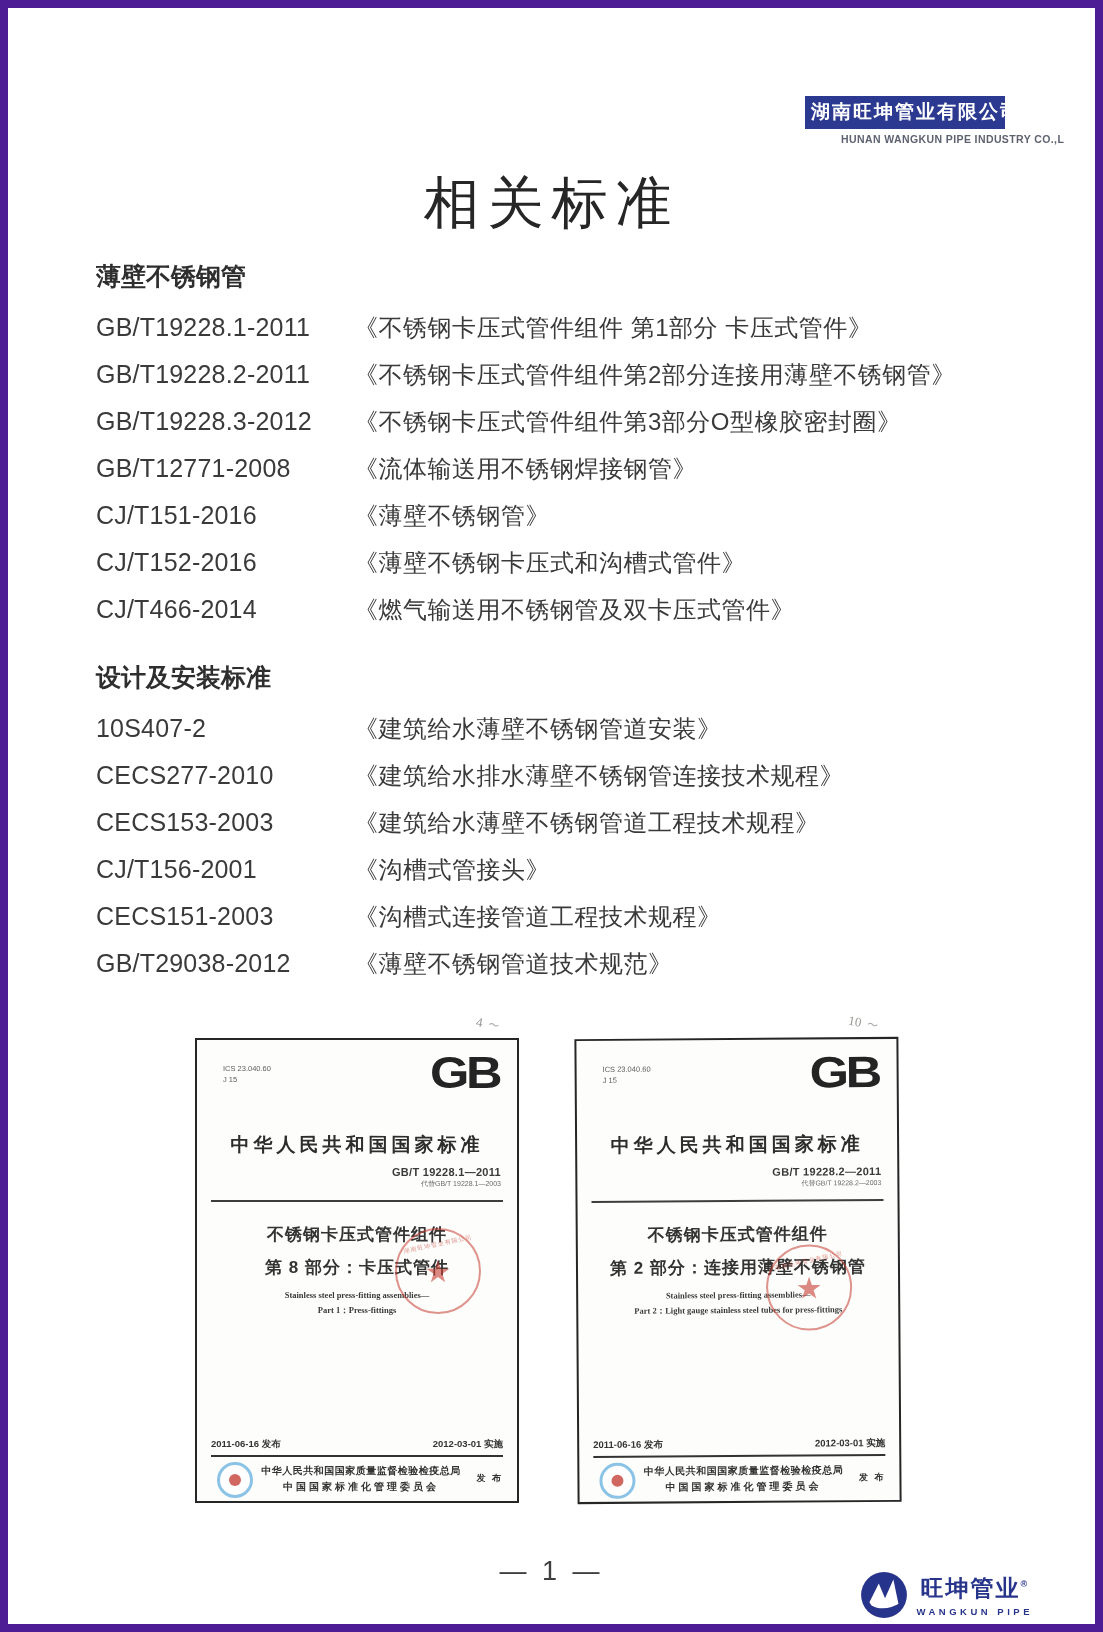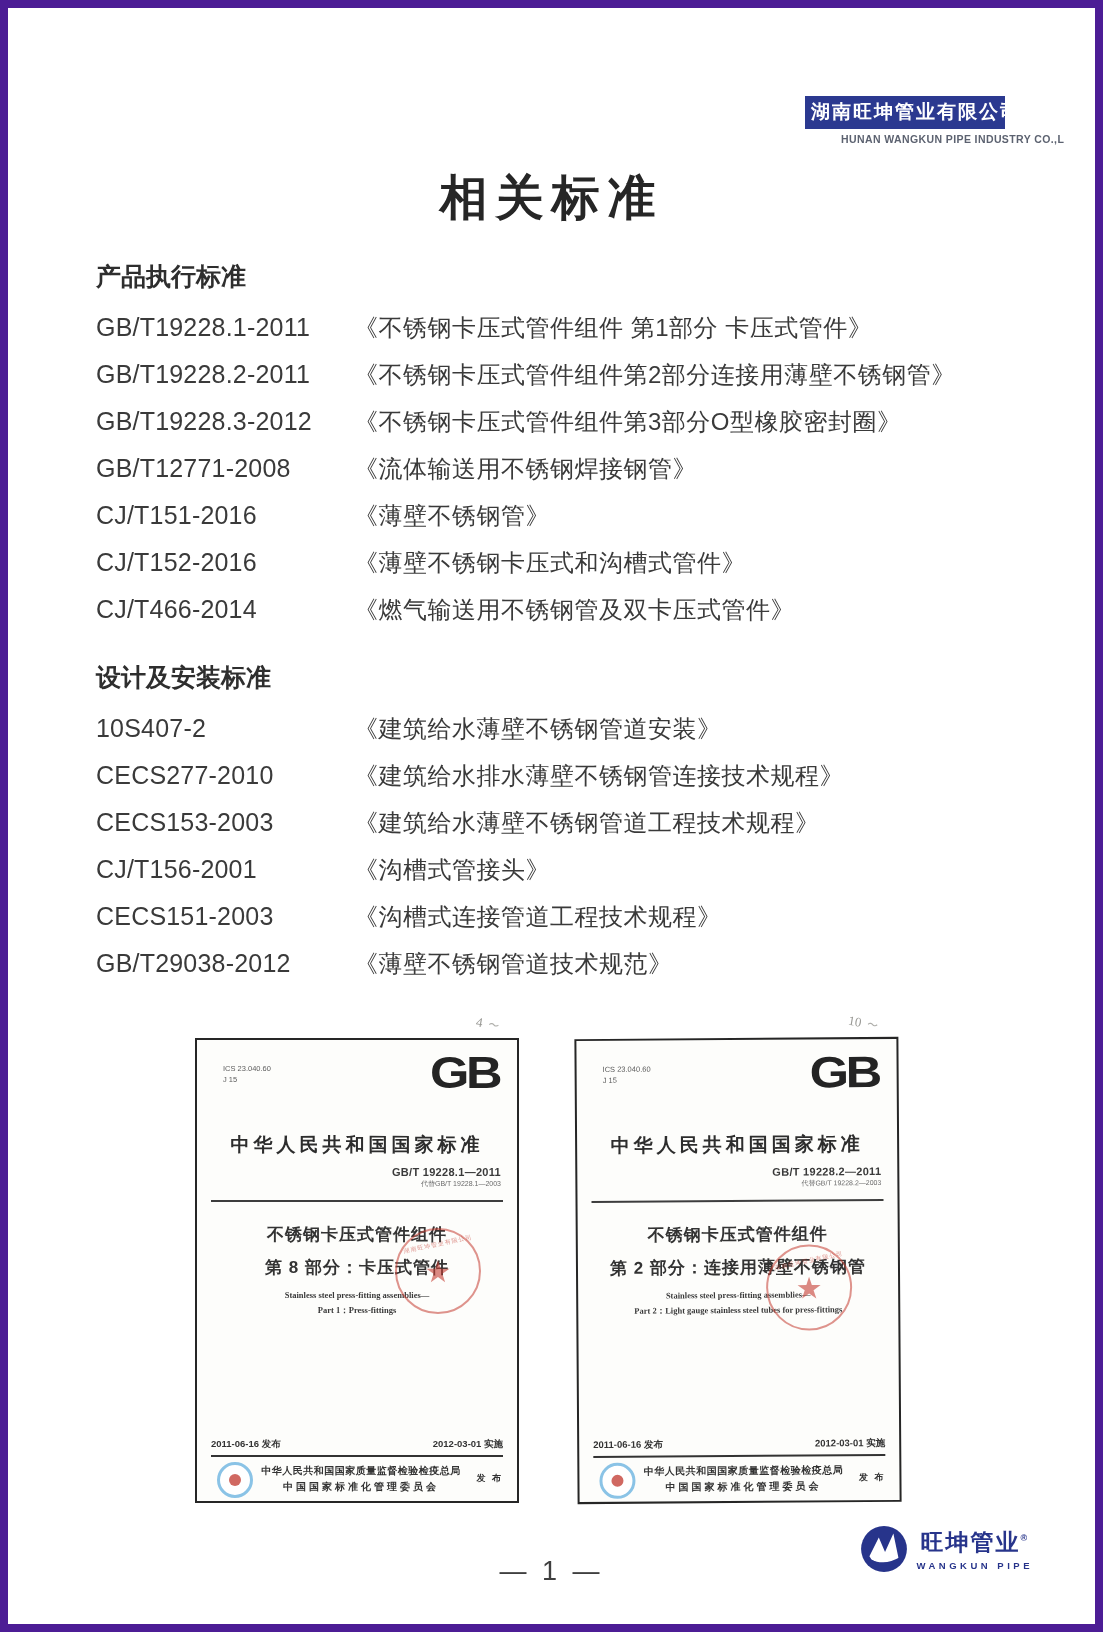--- a/index.html
+++ b/index.html
@@ -17,21 +17,21 @@
     letter-spacing:2px; padding:3px 6px 4px; white-space:nowrap;
   }
   .badge-en {
     margin-top:4px; color:#5c6270; font-size:10.5px; font-weight:700;
     letter-spacing:0.4px; white-space:nowrap;padding-left:36px;
   }
 
   
   .page-title {
     position:absolute; top:158px; left:0; width:100%; text-align:center;
-    font-size:48px; font-weight:700; color:#262626; letter-spacing:8px;
+    font-size:56px; font-weight:400; color:#262626; letter-spacing:8px;
   }
 
   
   .content { position:absolute; left:88px; top:250px; width:930px; }
   .sec-heading { font-size:25px; font-weight:700; color:#2e2e2e; height:36px; line-height:36px; margin-bottom:10px; }
   .sec-heading.second { margin-top:26px; }
   .std-row { display:flex; height:47px; align-items:center; color:#3a3a3a; }
   .std-row .code { width:258px; flex:none; font-size:25px; letter-spacing:0.2px; }
   .std-row .stitle { flex:1; font-size:24px; letter-spacing:0.5px; white-space:nowrap; }
 
@@ -91,42 +91,42 @@
   .issuer-text { position:absolute; left:62px; right:54px; top:4px; text-align:center; color:#333; }
   .issuer-text .i1 { font-size:10px; font-weight:700; letter-spacing:0.5px; white-space:nowrap; }
   .issuer-text .i2 { font-size:10px; font-weight:700; letter-spacing:3px; margin-top:2px; white-space:nowrap; }
   .publish { position:absolute; right:14px; top:12px; font-size:9px; font-weight:700; color:#333; letter-spacing:2px; }
 
   
   .page-number {
     position:absolute; top:1548px; left:0; width:100%; text-align:center;
     font-size:27px; color:#3f3f3f; letter-spacing:4px;
   }
-  .footer-logo { position:absolute; right:62px; top:1516px; display:flex; align-items:center; }
+  .footer-logo { position:absolute; right:62px; top:1562px; display:flex; align-items:center; }
   .footer-logo svg { width:50px; height:50px; }
   .footer-logo .ftext { margin-left:8px; text-align:center; }
   .footer-logo .fcn { color:#27348b; font-size:23px; font-weight:700; letter-spacing:2px; white-space:nowrap; }
   .footer-logo .fcn sup { font-size:9px; vertical-align:super; }
   .footer-logo .fen { color:#27348b; font-size:9.5px; font-weight:700; letter-spacing:3.5px; margin-top:2px; white-space:nowrap; }
 </style>
 </head>
 <body>
 
 <div class="page">
 
   <div class="badge-wrap">
     <div class="badge-cn">湖南旺坤管业有限公司</div>
     <div class="badge-en">HUNAN WANGKUN PIPE INDUSTRY CO.,L</div>
   </div>
 
   <div class="page-title">相关标准</div>
 
   <div class="content">
 
-    <div class="sec-heading">产品执行标准</div>
+    <div class="sec-heading">薄壁不锈钢管</div>
 
     <div class="std-row">
       <span class="code">GB/T19228.1-2011</span>
       <span class="stitle">《不锈钢卡压式管件组件 第1部分 卡压式管件》</span>
     </div>
     <div class="std-row">
       <span class="code">GB/T19228.2-2011</span>
       <span class="stitle">《不锈钢卡压式管件组件第2部分连接用薄壁不锈钢管》</span>
     </div>
     <div class="std-row">

